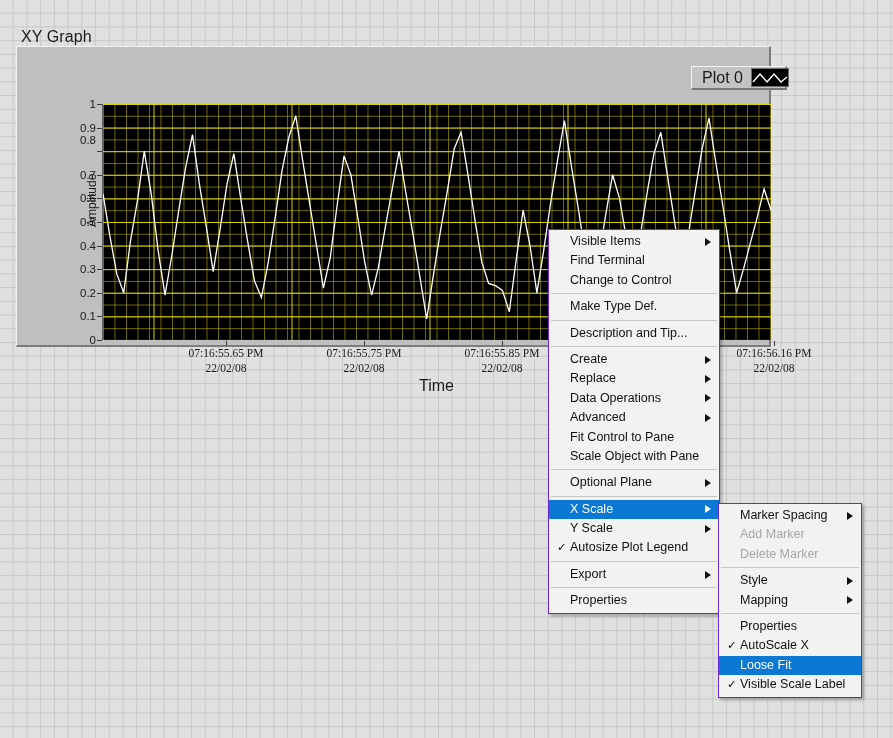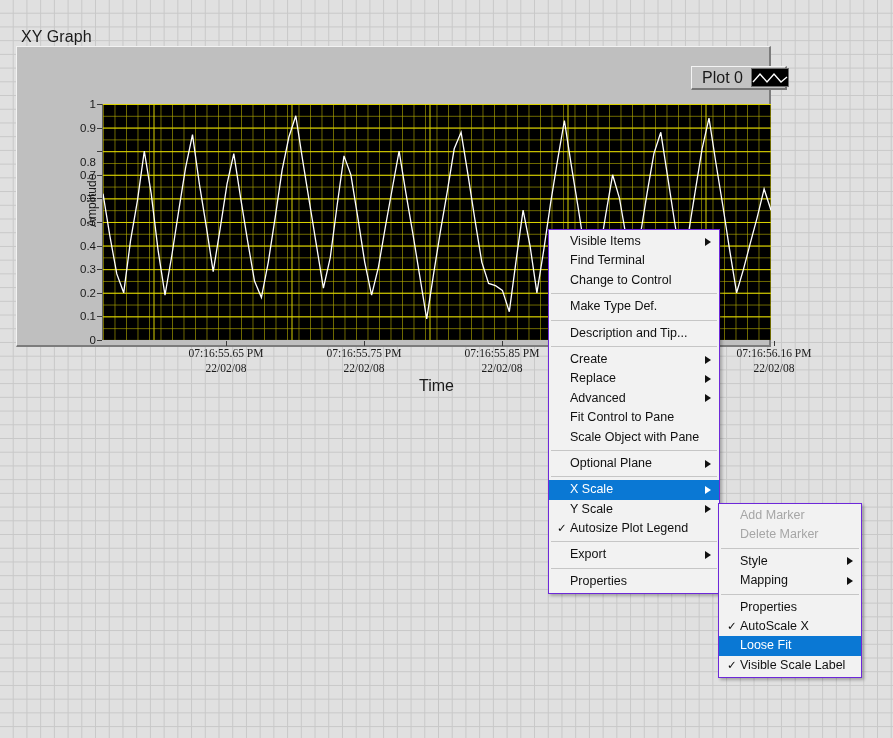--- a/index.html
+++ b/index.html
@@ -156,21 +156,21 @@
 <div id="graph-label">XY Graph</div>
 
 <div id="graph-control">
 
   <div id="y-axis">
     <div id="y-axis-title">Amplitude</div>
   <div class="ytick" style="top: 7px;">1</div>
       <div class="ytickmark" style="top: 7px;"></div>
       <div class="ytick" style="top: 30.6px;">0.9</div>
       <div class="ytickmark" style="top: 30.6px;"></div>
-      <div class="ytick" style="top: 65px;">0.8</div>
+      <div class="ytick" style="top: 43px;">0.8</div>
       <div class="ytickmark" style="top: 54.2px;"></div>
       <div class="ytick" style="top: 77.8px;">0.7</div>
       <div class="ytickmark" style="top: 77.8px;"></div>
       <div class="ytick" style="top: 101.4px;">0.6</div>
       <div class="ytickmark" style="top: 101.4px;"></div>
       <div class="ytick" style="top: 125px;">0.5</div>
       <div class="ytickmark" style="top: 125px;"></div>
       <div class="ytick" style="top: 148.6px;">0.4</div>
       <div class="ytickmark" style="top: 148.6px;"></div>
       <div class="ytick" style="top: 172.2px;">0.3</div>
@@ -234,35 +234,37 @@
     <div class="mi"><span>Visible Items</span><span class="arrow"></span></div>
     <div class="mi"><span>Find Terminal</span></div>
     <div class="mi"><span>Change to Control</span></div>
     <div class="sep"></div>
     <div class="mi"><span>Make Type Def.</span></div>
     <div class="sep"></div>
     <div class="mi"><span>Description and Tip...</span></div>
     <div class="sep"></div>
     <div class="mi"><span>Create</span><span class="arrow"></span></div>
     <div class="mi"><span>Replace</span><span class="arrow"></span></div>
+    <div class="mi"><span>Data Operations</span><span class="arrow"></span></div>
     <div class="mi"><span>Advanced</span><span class="arrow"></span></div>
     <div class="mi"><span>Fit Control to Pane</span></div>
     <div class="mi"><span>Scale Object with Pane</span></div>
     <div class="sep"></div>
     <div class="mi"><span>Optional Plane</span><span class="arrow"></span></div>
     <div class="sep"></div>
     <div class="mi sel"><span>X Scale</span><span class="arrow"></span></div>
     <div class="mi"><span>Y Scale</span><span class="arrow"></span></div>
     <div class="mi"><span class="chk">✓</span><span>Autosize Plot Legend</span></div>
     <div class="sep"></div>
     <div class="mi"><span>Export</span><span class="arrow"></span></div>
     <div class="sep"></div>
     <div class="mi"><span>Properties</span></div>
   </div>
 <div class="menu" id="menu-sub">
+    <div class="mi"><span>Marker Spacing</span><span class="arrow"></span></div>
     <div class="mi disabled"><span>Add Marker</span></div>
     <div class="mi disabled"><span>Delete Marker</span></div>
     <div class="sep"></div>
     <div class="mi"><span>Style</span><span class="arrow"></span></div>
     <div class="mi"><span>Mapping</span><span class="arrow"></span></div>
     <div class="sep"></div>
     <div class="mi"><span>Properties</span></div>
     <div class="mi"><span class="chk">✓</span><span>AutoScale X</span></div>
     <div class="mi sel"><span>Loose Fit</span></div>
     <div class="mi"><span class="chk">✓</span><span>Visible Scale Label</span></div>

